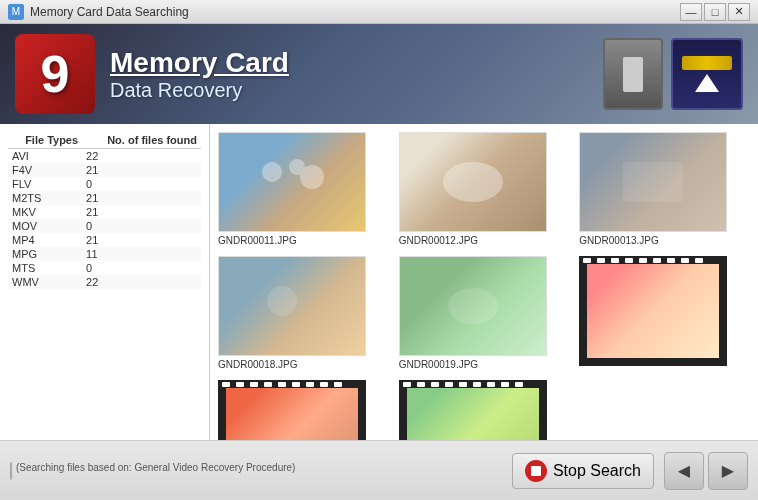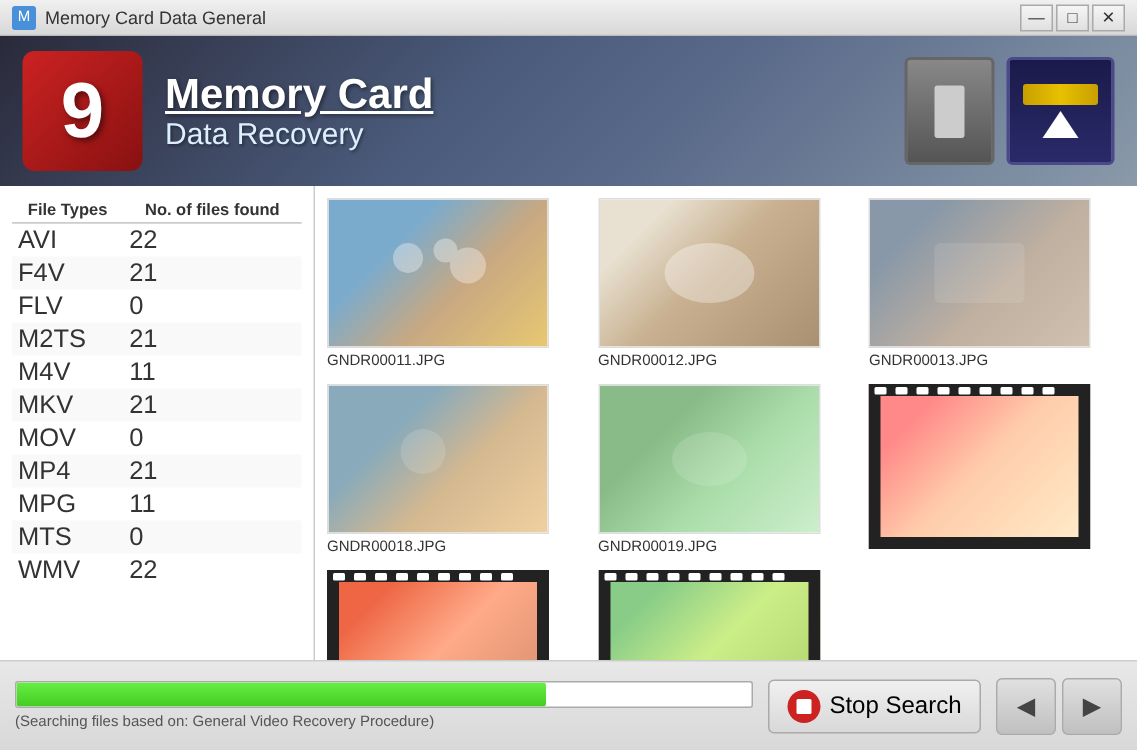--- a/index.html
+++ b/index.html
@@ -96,24 +96,24 @@
 
     
     .left-panel {
       width: 210px;
       border-right: 1px solid #ccc;
       padding: 8px;
       flex-shrink: 0;
     }
     .file-table { width: 100%; border-collapse: collapse; }
     .file-table th {
-      text-align: center; padding: 2px 4px; font-size: 11px;
+      text-align: right; padding: 2px 4px; font-size: 11px;
       color: #333; border-bottom: 1px solid #ccc;
     }
-    .file-table td { padding: 1px 4px; font-size: 17px; color: #333; }
+    .file-table td { padding: 1px 4px; font-size: 11px; color: #333; }
     .file-table tr:nth-child(even) td { background: #f9f9f9; }
 
     
     .right-panel {
       flex: 1;
       overflow-y: auto;
       padding: 8px;
       background: white;
     }
     .thumbnail-grid {
@@ -172,21 +172,21 @@
       background: linear-gradient(to bottom, #e8e8e8, #d8d8d8);
       border-top: 1px solid #ccc;
       display: flex;
       align-items: center;
       padding: 0 10px;
       gap: 10px;
     }
     .progress-section {
       flex: 1;
       display: flex;
-      flex-direction: column;
+      flex-direction: row;
       gap: 4px;
     }
     .progress-bar-container {
       height: 18px;
       background: #fff;
       border: 1px solid #aaa;
       border-radius: 2px;
       overflow: hidden;
     }
     .progress-bar-fill {
@@ -231,21 +231,21 @@
       cursor: pointer;
       display: flex; align-items: center; justify-content: center;
       font-size: 16px; color: #444;
     }
   </style>
 </head>
 <body>
 
 <div class="titlebar">
   <div class="titlebar-icon">M</div>
-  <span class="titlebar-title">Memory Card Data General</span>
+  <span class="titlebar-title">Memory Card Data Searching</span>
   <div class="titlebar-controls">
     <button class="titlebar-btn">—</button>
     <button class="titlebar-btn">□</button>
     <button class="titlebar-btn close">✕</button>
   </div>
 </div>
 
 <div class="header">
   <div class="header-logo">9</div>
   <div class="header-text">
@@ -282,24 +282,20 @@
           </tr>
           <tr>
             <td>FLV</td>
             <td>0</td>
           </tr>
           <tr>
             <td>M2TS</td>
             <td>21</td>
           </tr>
           <tr>
-            <td>M4V</td>
-            <td>11</td>
-          </tr>
-          <tr>
             <td>MKV</td>
             <td>21</td>
           </tr>
           <tr>
             <td>MOV</td>
             <td>0</td>
           </tr>
           <tr>
             <td>MP4</td>
             <td>21</td>

